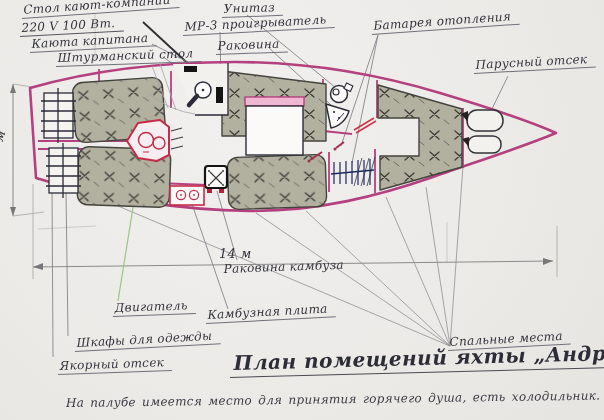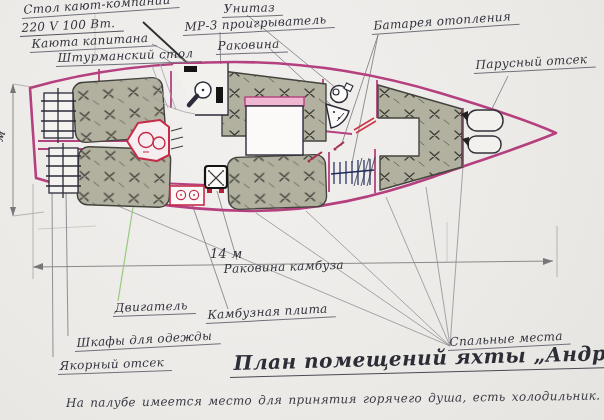--- a/index.html
+++ b/index.html
@@ -15,21 +15,21 @@
     font:italic 12px "DejaVu Serif", serif;
     color:#34343e;
     border-bottom:1px solid #70707a;
     padding:0 8px 1px 2px;
     transform-origin:left bottom;
     letter-spacing:.3px;
   }
   .dim{
     position:absolute;white-space:nowrap;
     font:italic 13px "DejaVu Serif", serif;
-    color:#34343e;transform-origin:left bottom;letter-spacing:.3px;
+    color:#34343e;transform-origin:left bottom;letter-spacing:.3px;padding-left:9px;
   }
   .r1{transform:rotate(-4deg);} .r2{transform:rotate(-3deg);} .r3{transform:rotate(-2deg);}
   #title{
     position:absolute;left:230px;top:351px;white-space:nowrap;
     font:italic 20px "DejaVu Serif", serif;font-weight:bold;
     color:#2d2d37;border-bottom:1.5px solid #4a4a52;
     padding:0 10px 2px 4px;transform:rotate(-1.5deg);transform-origin:left bottom;
     letter-spacing:.5px;
   }
   #footnote{

